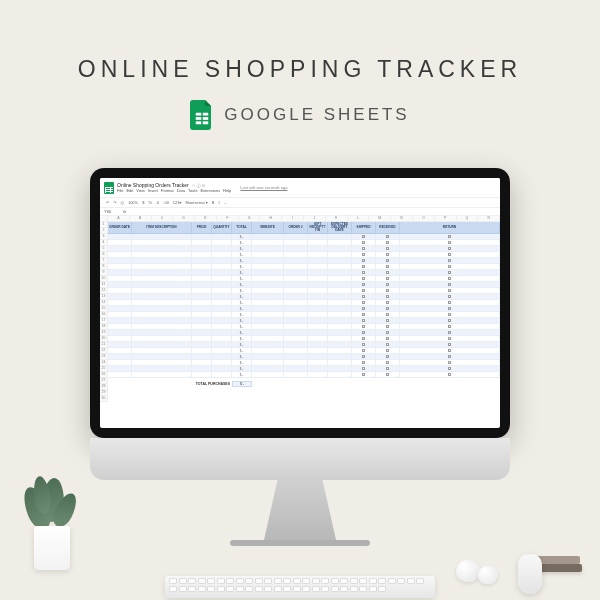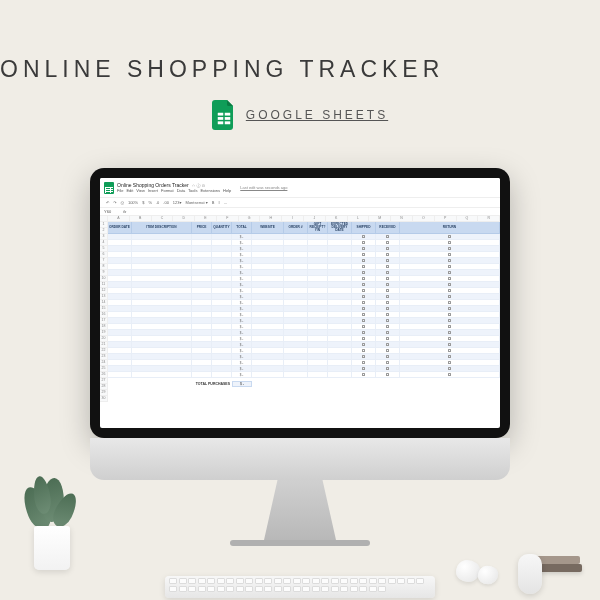--- a/index.html
+++ b/index.html
@@ -8,20 +8,21 @@
     height: 600px;
     background: #f0ede6;
     font-family: -apple-system, "Helvetica Neue", Arial, sans-serif;
     position: relative;
     overflow: hidden;
   }
   .hero-title {
     position: absolute;
     top: 56px;
     left: 0; right: 0;
+    text-align: center;
     font-size: 23px;
     letter-spacing: 5px;
     color: #3a3a3a;
     font-weight: 400;
     font-family: "Helvetica Neue", Arial, sans-serif;
   }
   .subtitle-row {
     position: absolute;
     top: 100px;
     left: 0; right: 0;
@@ -31,26 +32,25 @@
     justify-content: center;
     gap: 10px;
   }
   .sheets-icon {
     width: 24px;
     height: 30px;
     position: relative;
   }
   .sheets-icon svg { width: 24px; height: 30px; }
   .subtitle-text {
-    font-size: 12px;
+    font-size: 17px;
     letter-spacing: 3px;
     color: #555;
     line-height: 1.5;
     text-align: left;
-    text-decoration: underline;
   }
 
   
   .monitor {
     position: absolute;
     top: 168px;
     left: 50%;
     transform: translateX(-50%);
     width: 420px;
   }

